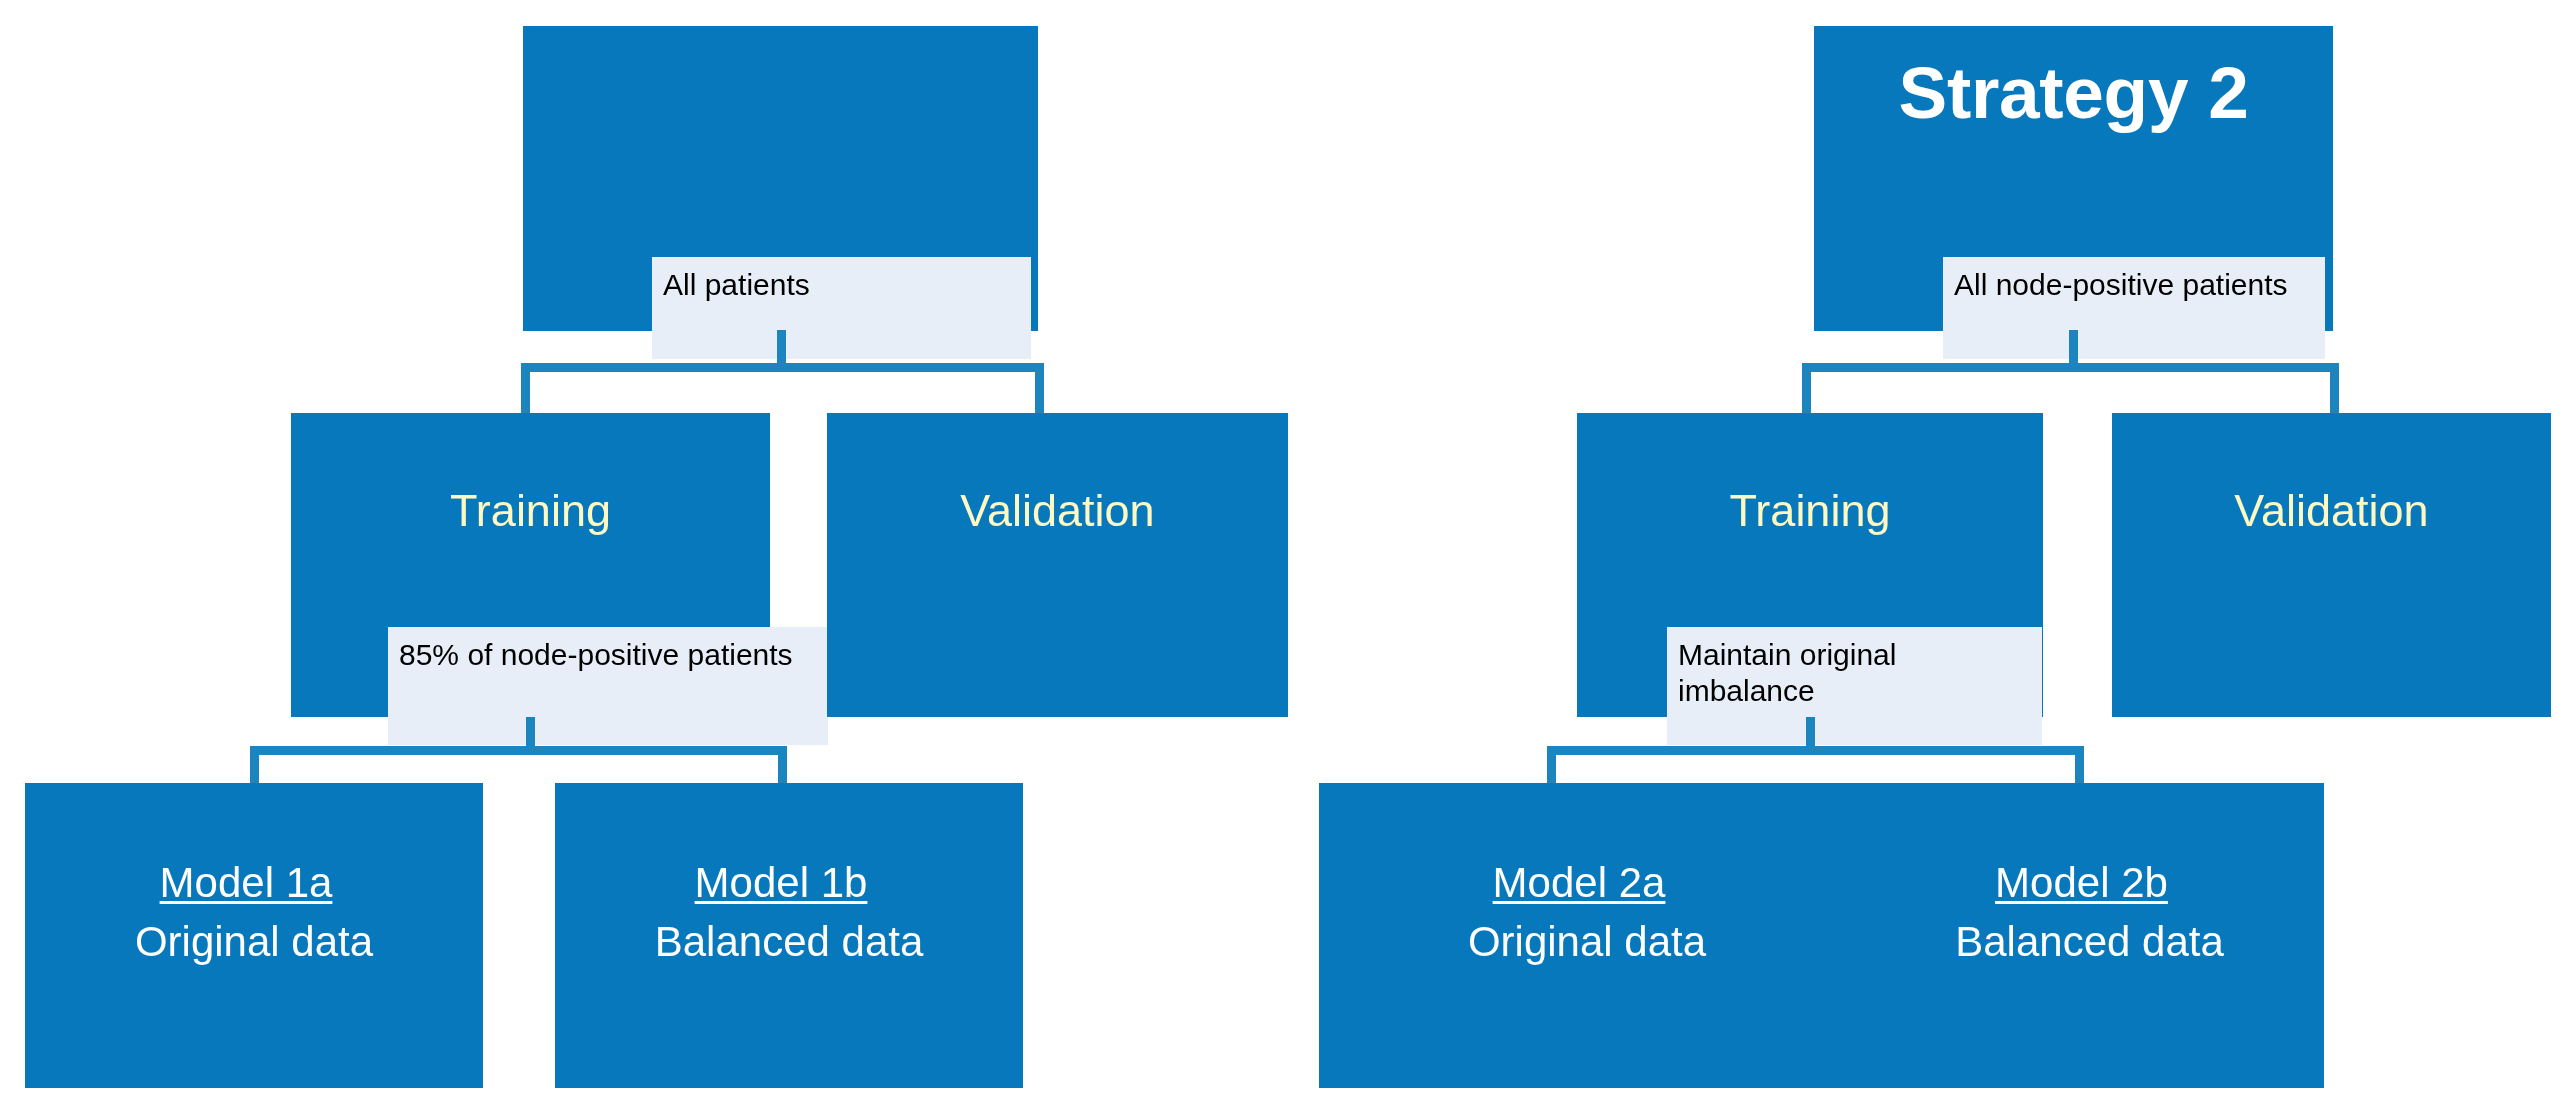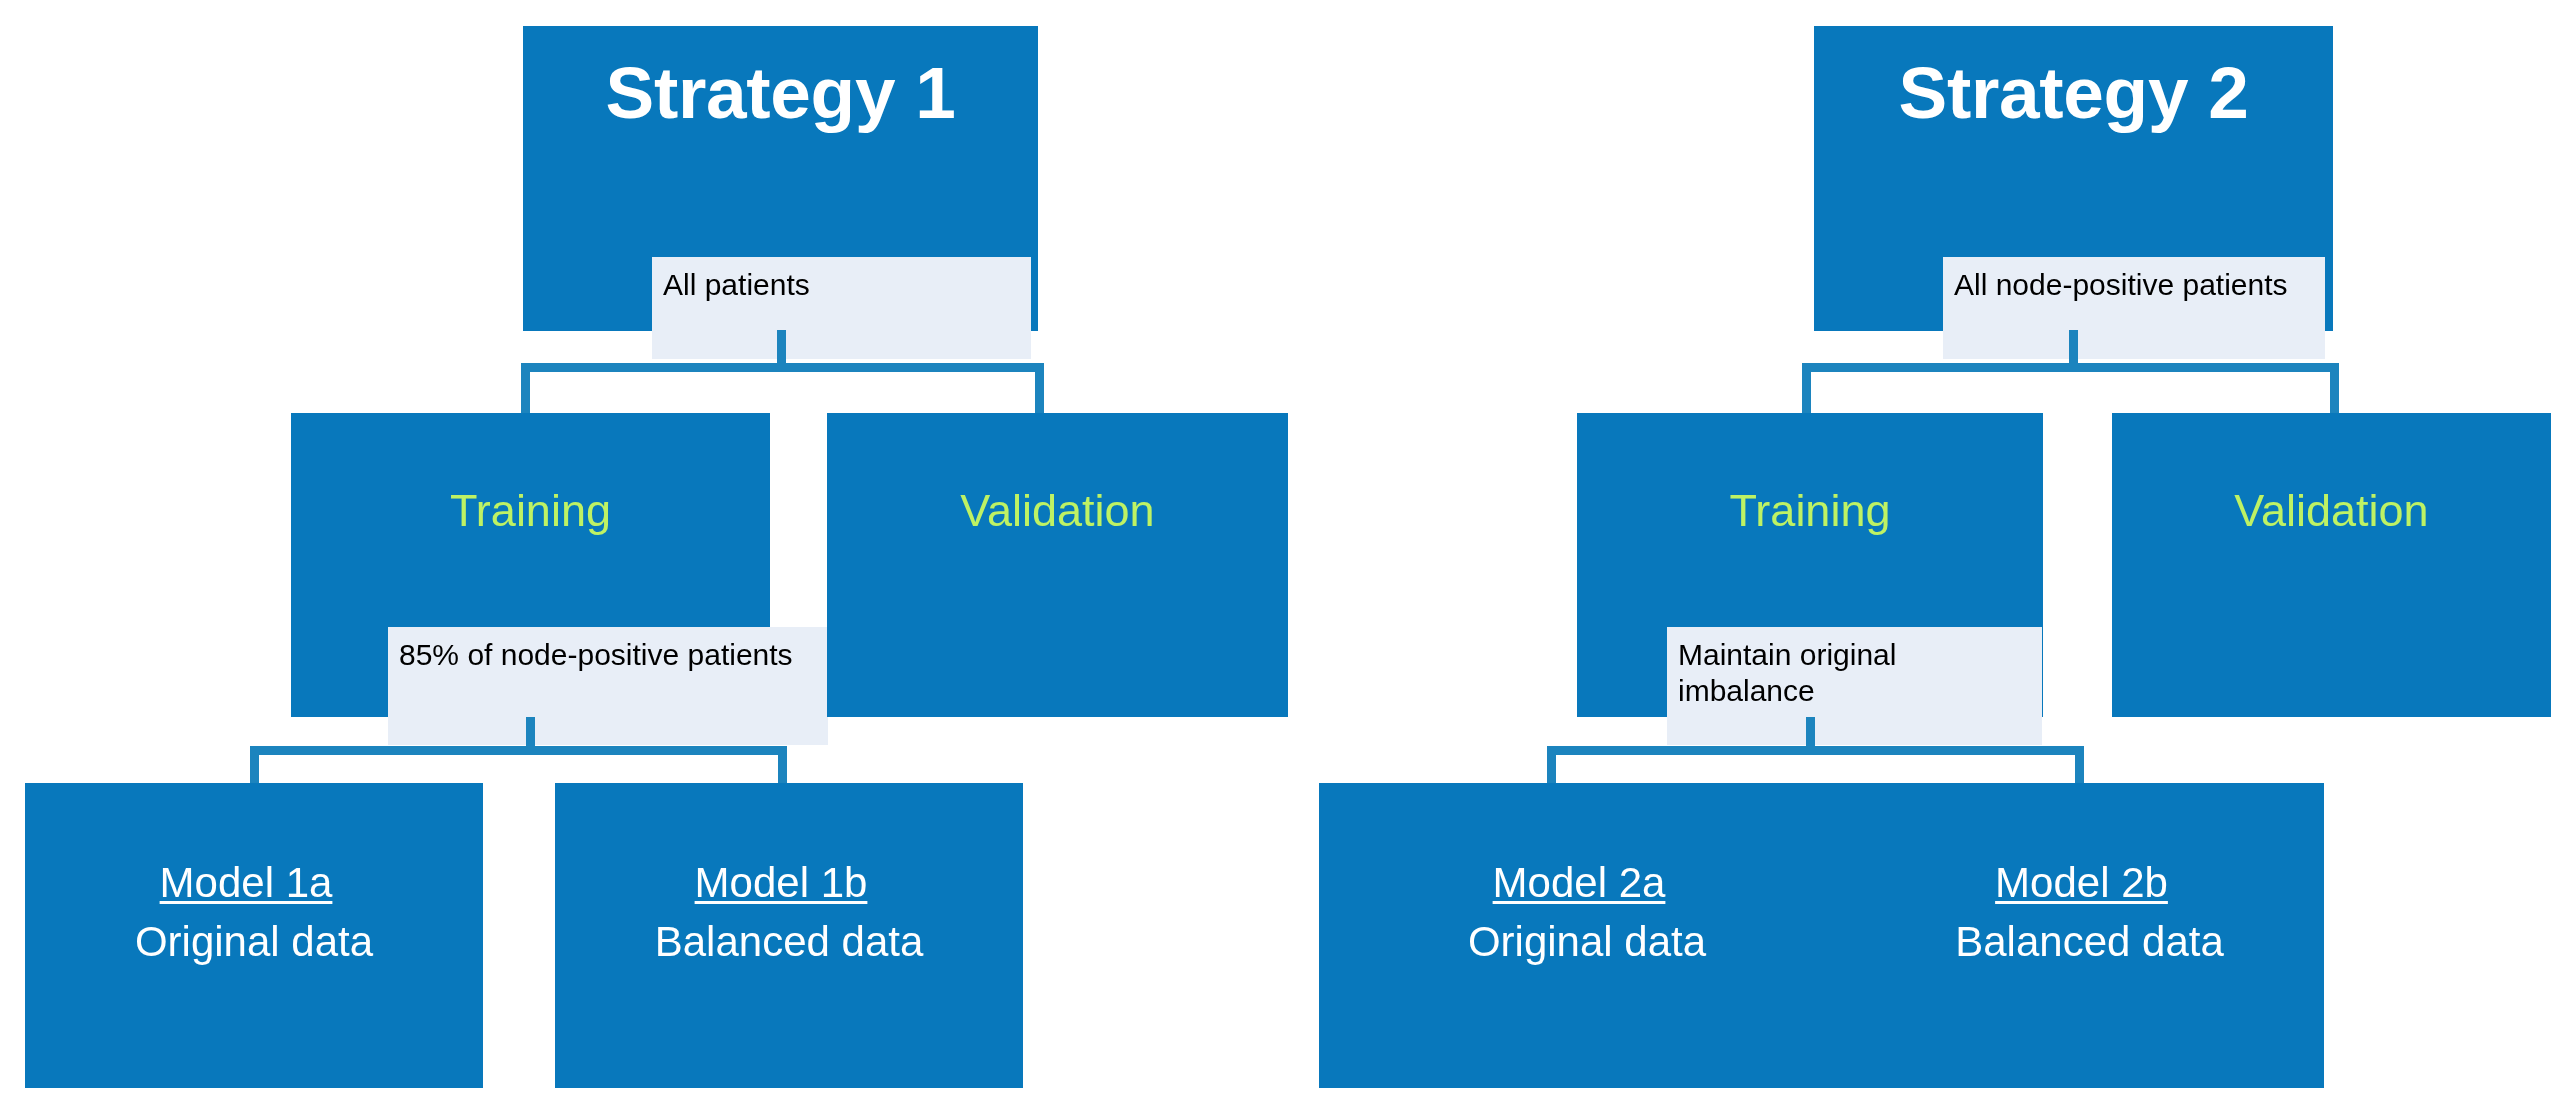--- a/index.html
+++ b/index.html
@@ -57,21 +57,21 @@
   }
 
   
   .mid-label {
     position: absolute;
     left: 0;
     right: 0;
     text-align: center;
     font-size: 45px;
     line-height: 1.1;
-    color: #bef264;
+    color: #fef9c3;
     font-weight: normal;
   }
 
   
   .model-title {
     position: absolute;
     left: 0;
     right: 16px;
     text-align: center;
     font-size: 42px;
@@ -96,21 +96,20 @@
     position: absolute;
     background: #1C84BE;
   }
 </style>
 </head>
 <body>
 
 <div id="canvas">
 
   <div class="node strategy-box" style="left:523px; top:26px; width:515px; height:305px;">
-    <div class="strategy-title" style="top:28.6px;">Strategy 1</div>
     <div class="note" style="left:129px; top:196px; width:379px; height:102px;">All patients</div>
   </div>
 
   <div class="conn" style="left:777px; top:330px; width:8.8px; height:38px;"></div>
   <div class="conn" style="left:521px; top:363px; width:522px; height:8.8px;"></div>
   <div class="conn" style="left:521px; top:363px; width:8.8px; height:51px;"></div>
   <div class="conn" style="left:1035px; top:363px; width:8.8px; height:51px;"></div>
 
   <div class="node" style="left:291px; top:413px; width:479px; height:304px;">
     <div class="mid-label" style="top:73px;">Training</div>

